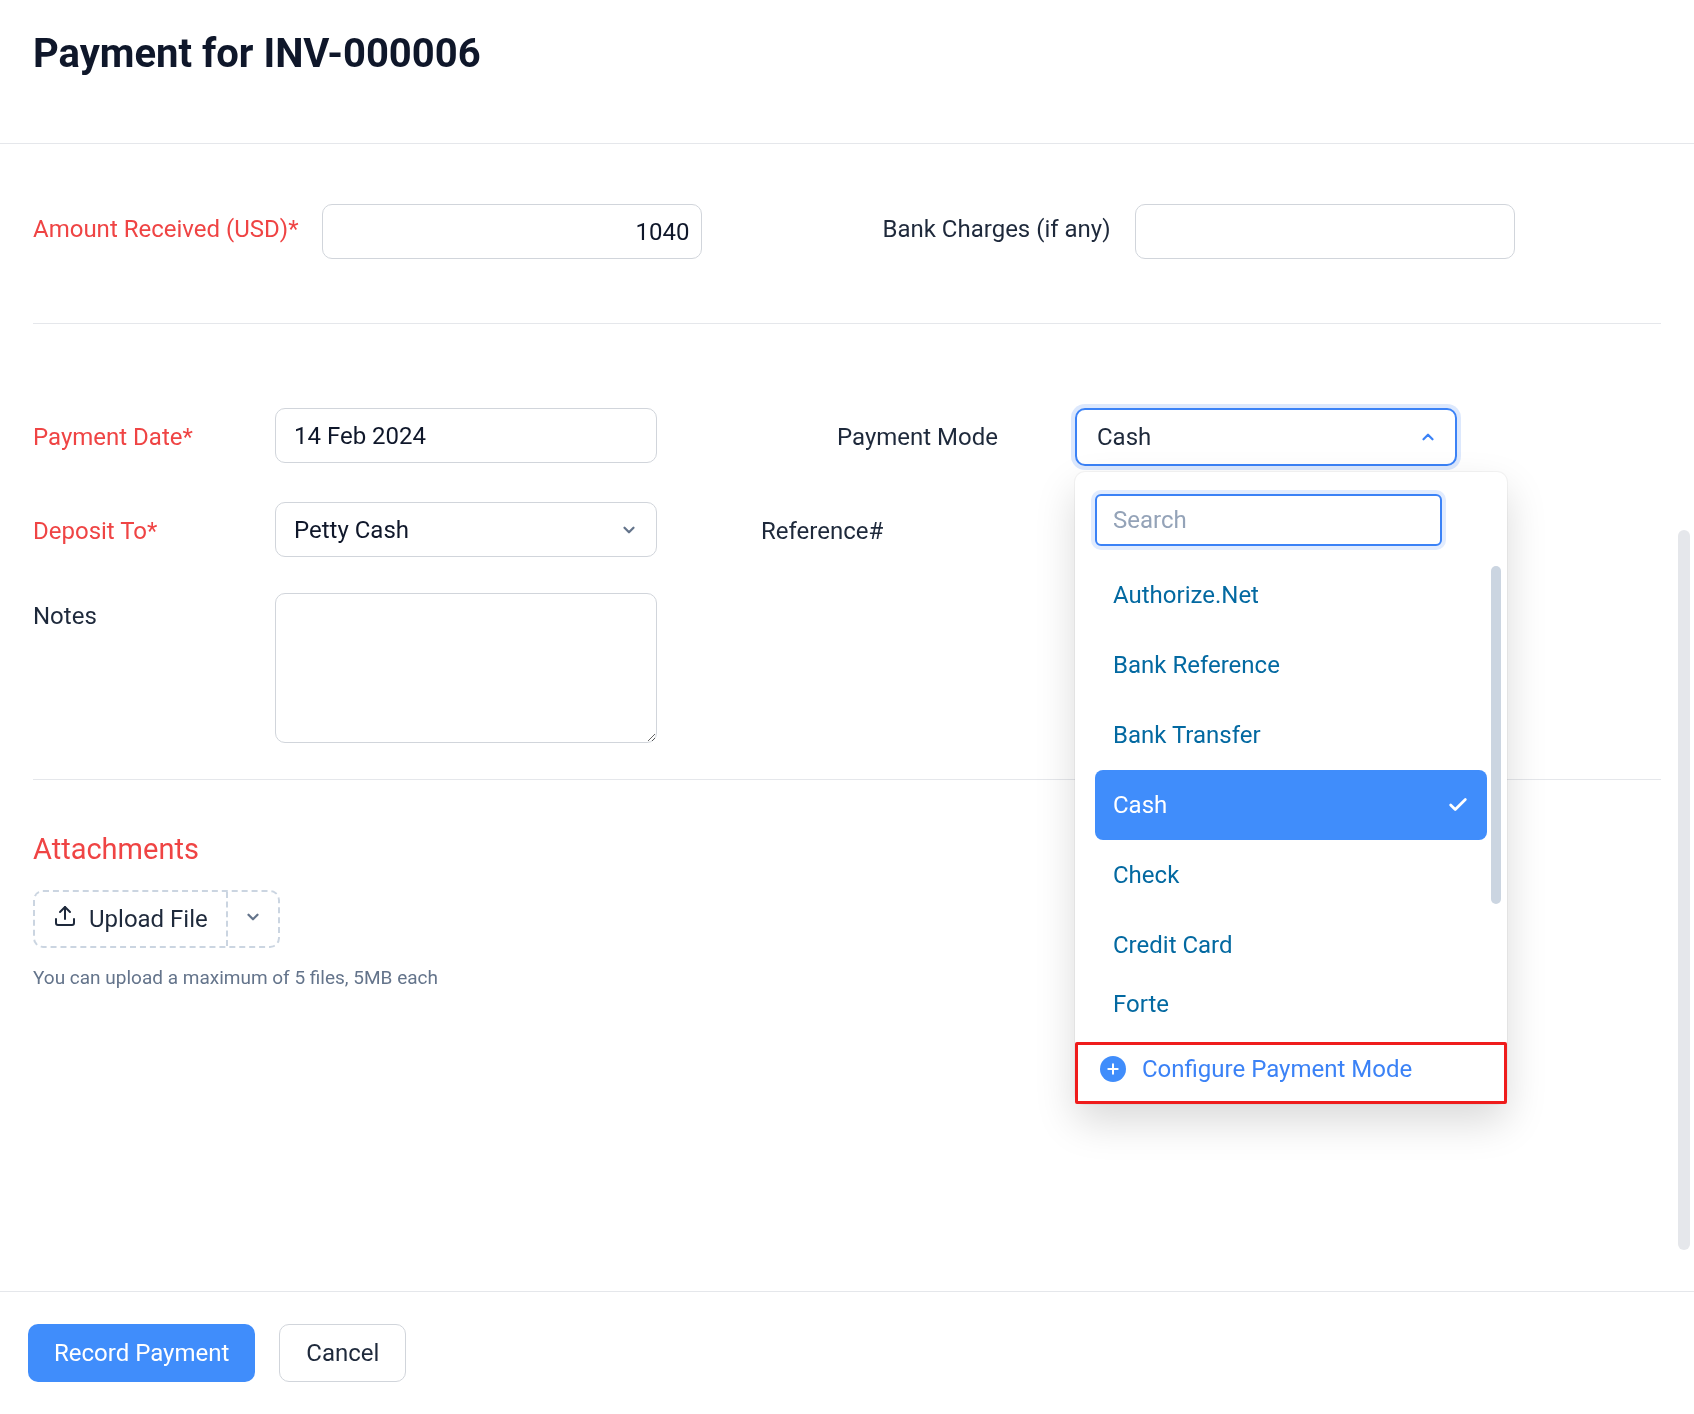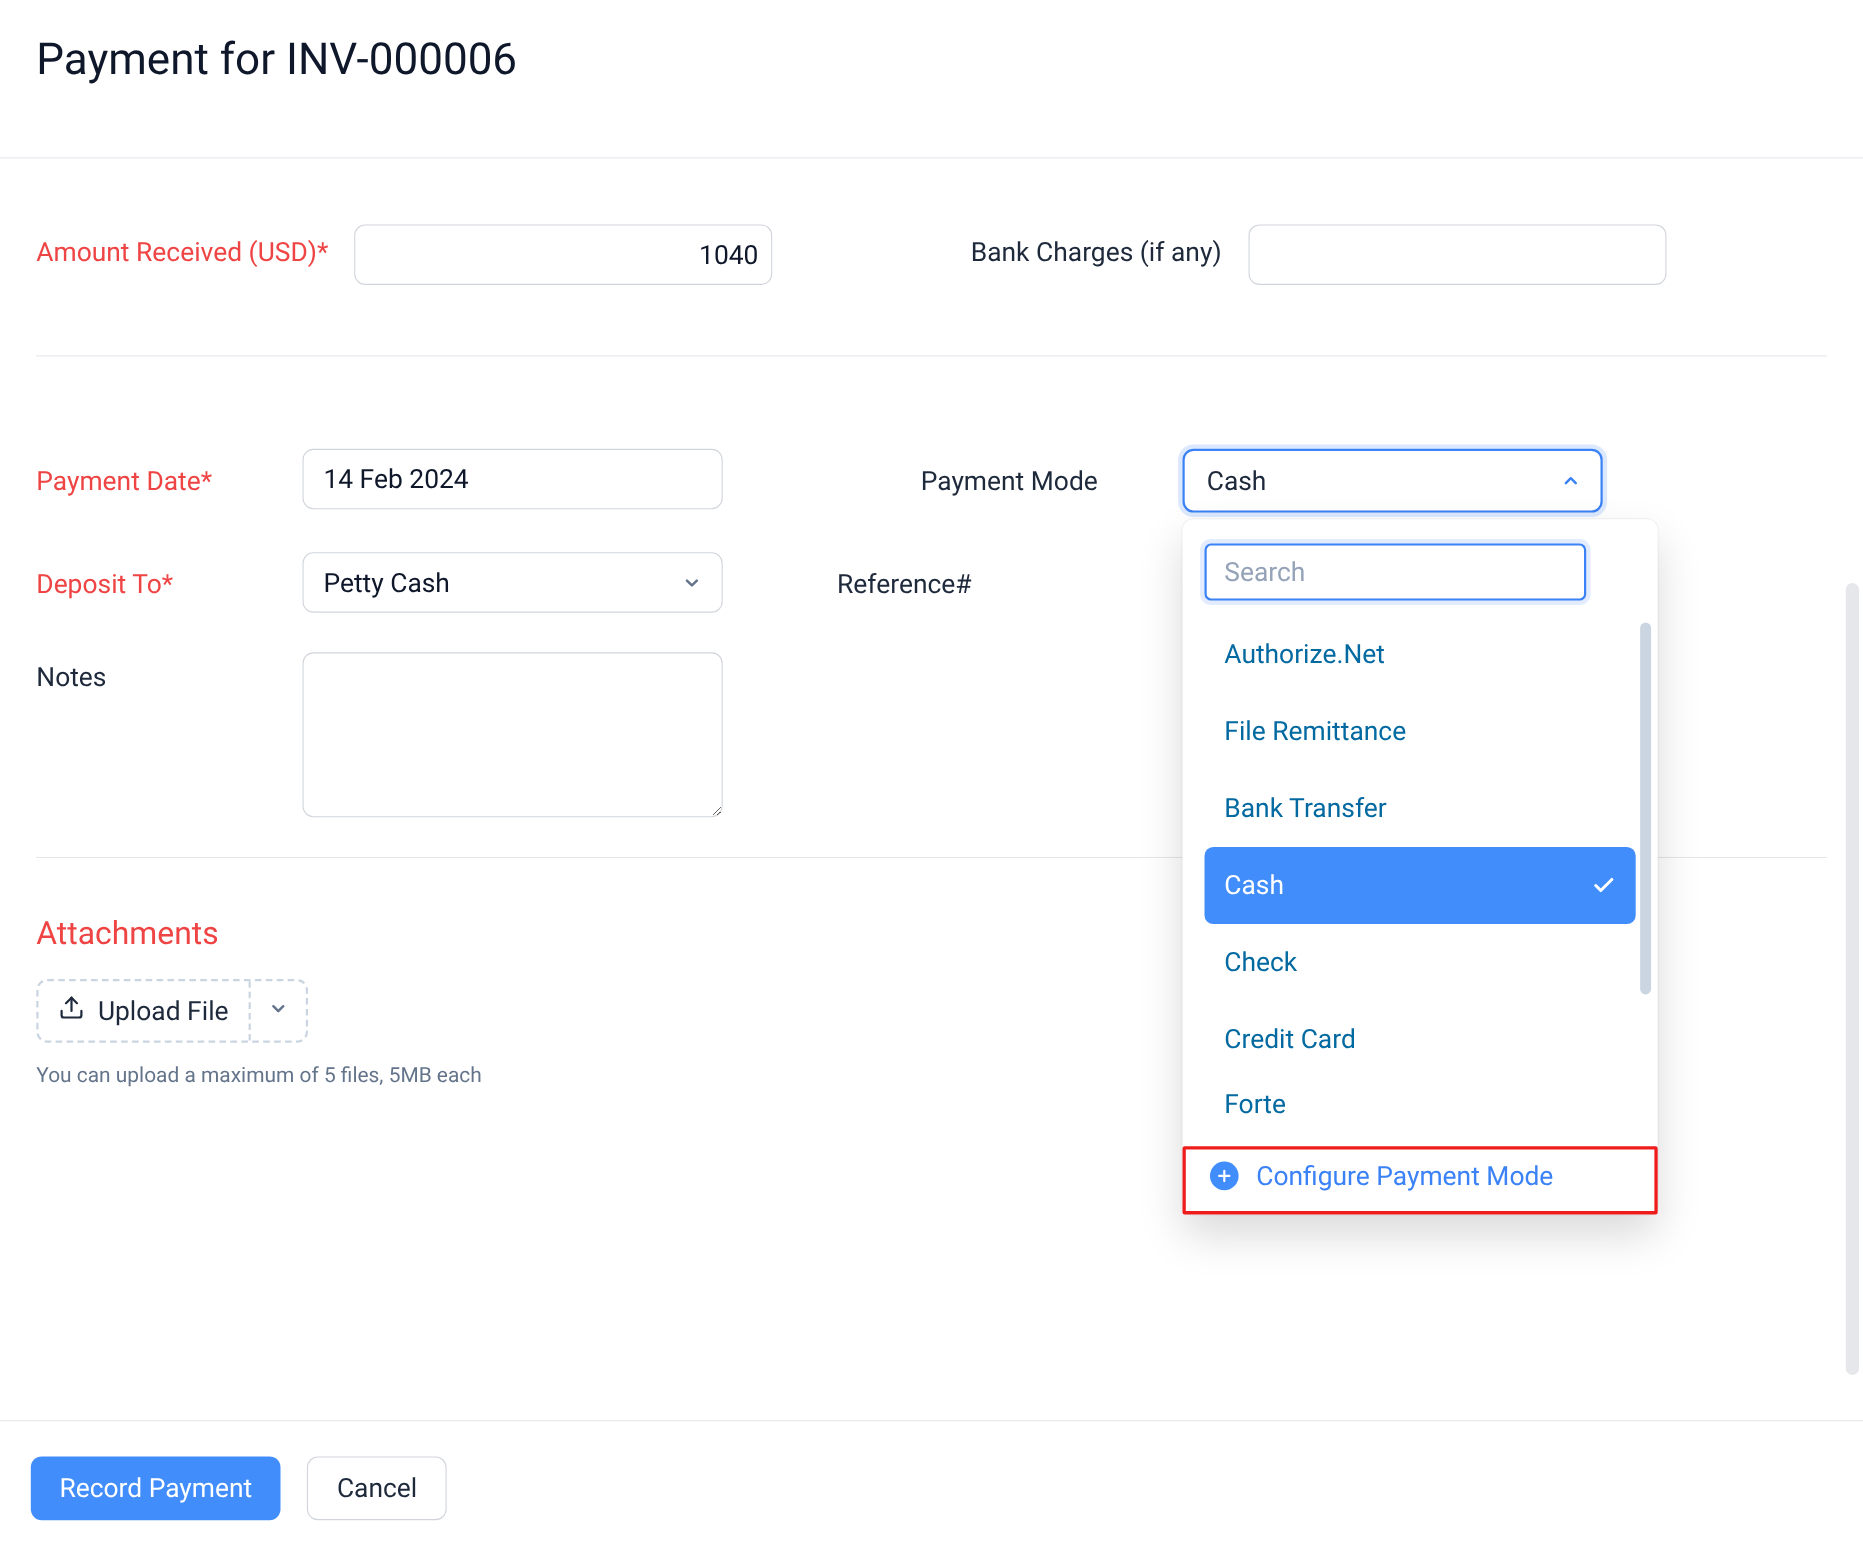--- a/index.html
+++ b/index.html
@@ -1,18 +1,18 @@
 <!DOCTYPE html>
 <html><head>
 <meta charset="utf-8">
 <style>
   *{box-sizing:border-box;margin:0;padding:0;font-family:-apple-system,BlinkMacSystemFont,"Segoe UI",Roboto,Helvetica,Arial,sans-serif}
   body{background:#fff;color:#1e293b;width:1694px;height:1414px;position:relative}
   .page{padding:30px 33px}
-  .title{font-size:40px;font-weight:400;color:#0f172a;margin-bottom:36px}
+  .title{font-size:40px;font-weight:700;color:#0f172a;margin-bottom:36px}
   .hr-top{border:none;border-top:1.5px solid #e5e7eb;margin:0 -33px}
   .form{padding-top:60px}
   .row{display:flex;gap:40px;margin-bottom:36px}
   .col{display:flex;align-items:flex-start;gap:24px}
   .label{font-size:24px;min-width:220px;color:#1e293b;line-height:1.45}
   .label.req{color:#ef4444}
   .label.shifted{padding-top:8px}
   .input-text, .input-num, .input-select, .input-date{
     height:55px;border:1.5px solid #d1d5db;border-radius:10px;font-size:24px;
     padding:0 18px;color:#0f172a;background:#fff}
@@ -102,21 +102,21 @@
         <div class="dropdown">
           <input class="dd-search" placeholder="Search" style="">
           <div class="dd-list">
             <div class="dd-scroll-track">
                 <div class="dd-scroll-thumb"></div>
               </div>
             <div class="dd-item">
                 <span>Authorize.Net</span>
               </div>
             <div class="dd-item">
-                <span>File Remittance</span>
+                <span>Bank Reference</span>
               </div>
             <div class="dd-item">
                 <span>Bank Transfer</span>
               </div>
             <div class="dd-item selected">
               <span>Cash</span>
               <span class="check-icon">
                 <svg width="22" height="22" viewBox="0 0 24 24" fill="none" stroke="#fff" stroke-width="3" stroke-linecap="round" stroke-linejoin="round">
                     <polyline points="20 6 9 17 4 12"></polyline>
                   </svg>

